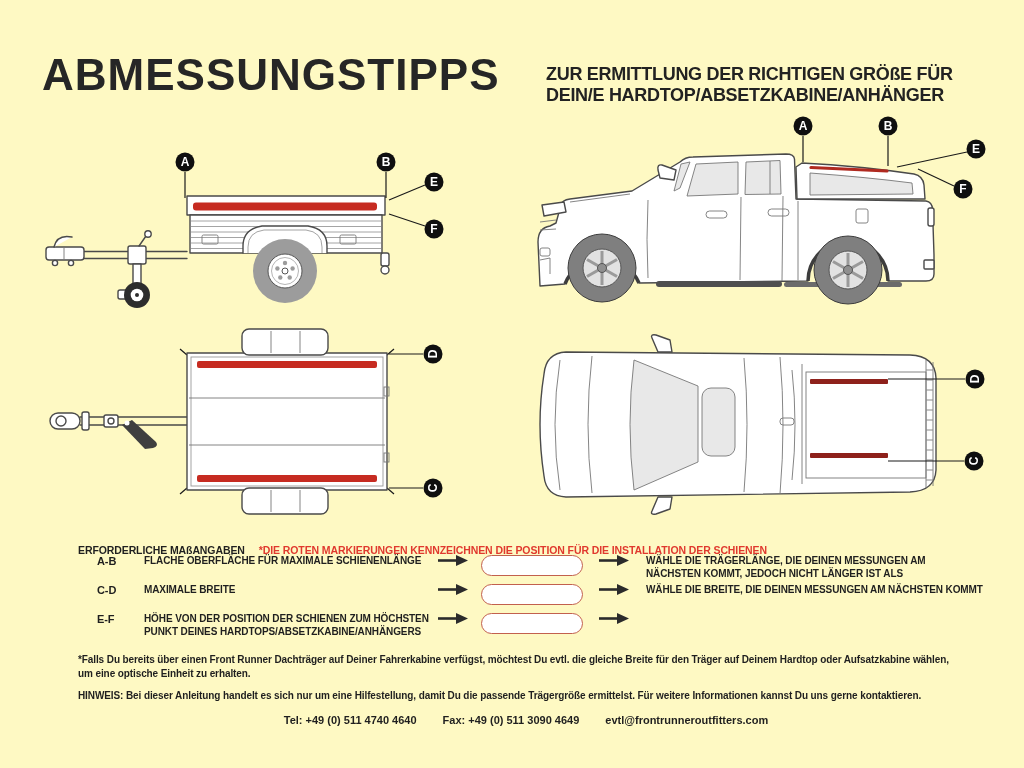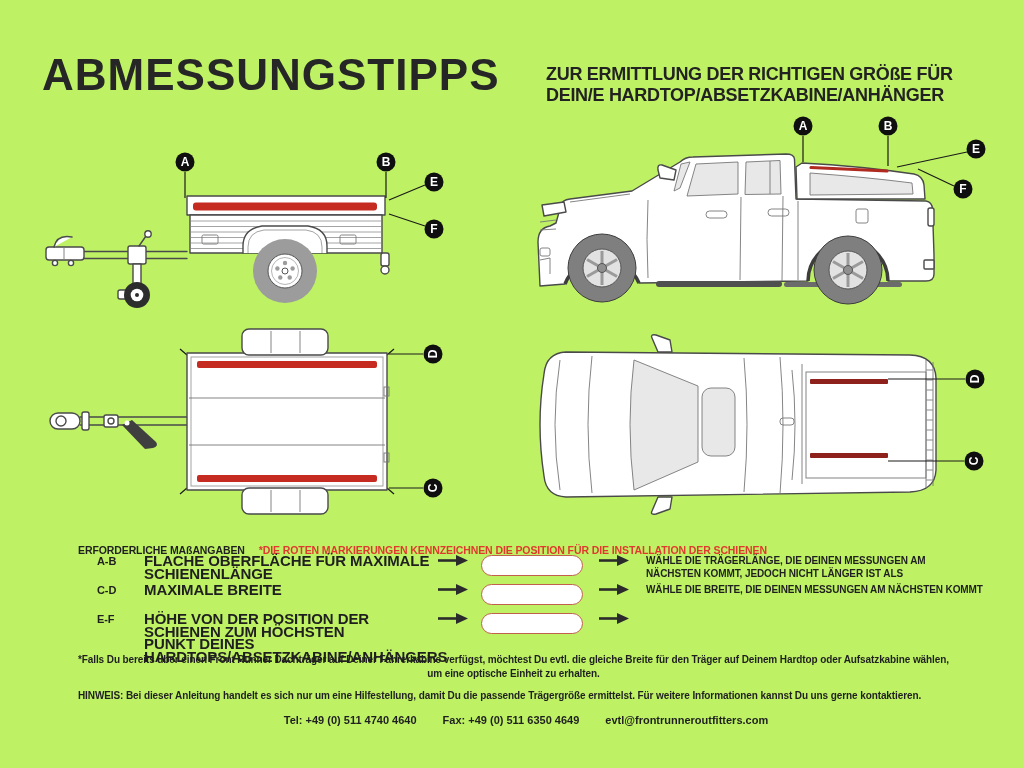--- a/index.html
+++ b/index.html
@@ -1,43 +1,43 @@
 <!DOCTYPE html>
 <html><head>
 <meta charset="utf-8">
 <style>
   html,body{margin:0;padding:0;background:#e8e8e8;}
-  .page{position:relative;width:1024px;height:768px;background:#bef264;overflow:hidden;
+  .page{position:relative;width:1024px;height:768px;background:#fef9c3;overflow:hidden;
         font-family:"Liberation Sans",sans-serif;color:#1f1f1f;}
   .abs{position:absolute;}
 
   .title{left:42px;top:50px;font-size:44px;font-weight:bold;letter-spacing:1px;color:#262626;white-space:nowrap;}
   .subtitle{left:546px;top:64px;font-size:18px;font-weight:bold;line-height:21px;letter-spacing:-0.3px;color:#222;white-space:pre-line;}
 
   svg text.marker{font-family:"Liberation Sans",sans-serif;font-weight:bold;font-size:12px;fill:#ffffff;text-anchor:middle;}
   svg .ln{stroke:#1a1a1a;stroke-width:1.2;}
   svg .outline{stroke:#4a4a4a;stroke-width:1.4;fill:#ffffff;stroke-linejoin:round;stroke-linecap:round;}
   svg .thin{stroke:#9a9a9a;stroke-width:0.9;fill:none;}
   svg .mid{stroke:#777;stroke-width:0.9;fill:none;}
   svg .glass{fill:#e8e8e8;stroke:#777;stroke-width:0.9;}
 
   .sec-head{left:78px;top:544px;font-size:10.5px;font-weight:bold;letter-spacing:-0.1px;white-space:nowrap;}
   .sec-head .red{color:#e0392e;margin-left:14px;}
 
   .m-row{left:7px;width:1024px;height:34px;display:flex;font-weight:bold;letter-spacing:-0.1px;margin-left:12px;}
   .m-key{margin-left:78px;width:47px;font-size:11px;}
-  .m-desc{width:294px;font-size:15px;line-height:12.5px;white-space:pre-line;}
+  .m-desc{width:294px;font-size:10px;line-height:12.5px;white-space:pre-line;}
   .m-arrow{width:30px;height:11px;flex:0 0 auto;}
   .gap1{width:13px;flex:0 0 auto;}
   .m-pill{width:100px;height:19px;flex:0 0 auto;border:1.6px solid #c2604e;border-radius:11px;background:#fff;}
   .gap2{width:16px;flex:0 0 auto;}
   .gap3{width:17px;flex:0 0 auto;}
   .m-result{width:385px;font-size:10px;line-height:12.5px;white-space:pre-line;}
 
-  .footnote{left:78px;top:653px;font-size:10px;font-weight:bold;line-height:14px;white-space:pre-line;letter-spacing:-0.1px;text-align:center;}
+  .footnote{left:78px;top:653px;font-size:10px;font-weight:bold;line-height:14px;white-space:pre-line;letter-spacing:-0.1px;}
   .hint{left:78px;top:690px;width:930px;font-size:10px;font-weight:bold;letter-spacing:-0.1px;white-space:nowrap;}
   .footer{left:0;top:714px;width:1024px;display:flex;justify-content:center;gap:26px;
           font-size:11px;font-weight:bold;transform:translateX(14px);}
 </style>
 </head>
 <body>
 
 <div class="page">
 
   <div class="abs title">ABMESSUNGSTIPPS</div>
@@ -360,17 +360,17 @@
       </svg>
     <div class="gap3"></div>
   </div>
 
   <div class="abs footnote">*Falls Du bereits über einen Front Runner Dachträger auf Deiner Fahrerkabine verfügst, möchtest Du evtl. die gleiche Breite für den Träger auf Deinem Hardtop oder Aufsatzkabine wählen,
   um eine optische Einheit zu erhalten.</div>
   <div class="abs hint">HINWEIS: Bei dieser Anleitung handelt es sich nur um eine Hilfestellung, damit Du die passende Trägergröße ermittelst. Für weitere Informationen kannst Du uns gerne kontaktieren.</div>
 
   <div class="abs footer">
     <span>Tel: +49 (0) 511 4740 4640</span>
-    <span>Fax: +49 (0) 511 6350 4649</span>
+    <span>Fax: +49 (0) 511 3090 4649</span>
     <span>evtl@frontrunneroutfitters.com</span>
   </div>
 
 </div>
 
 </body></html>

